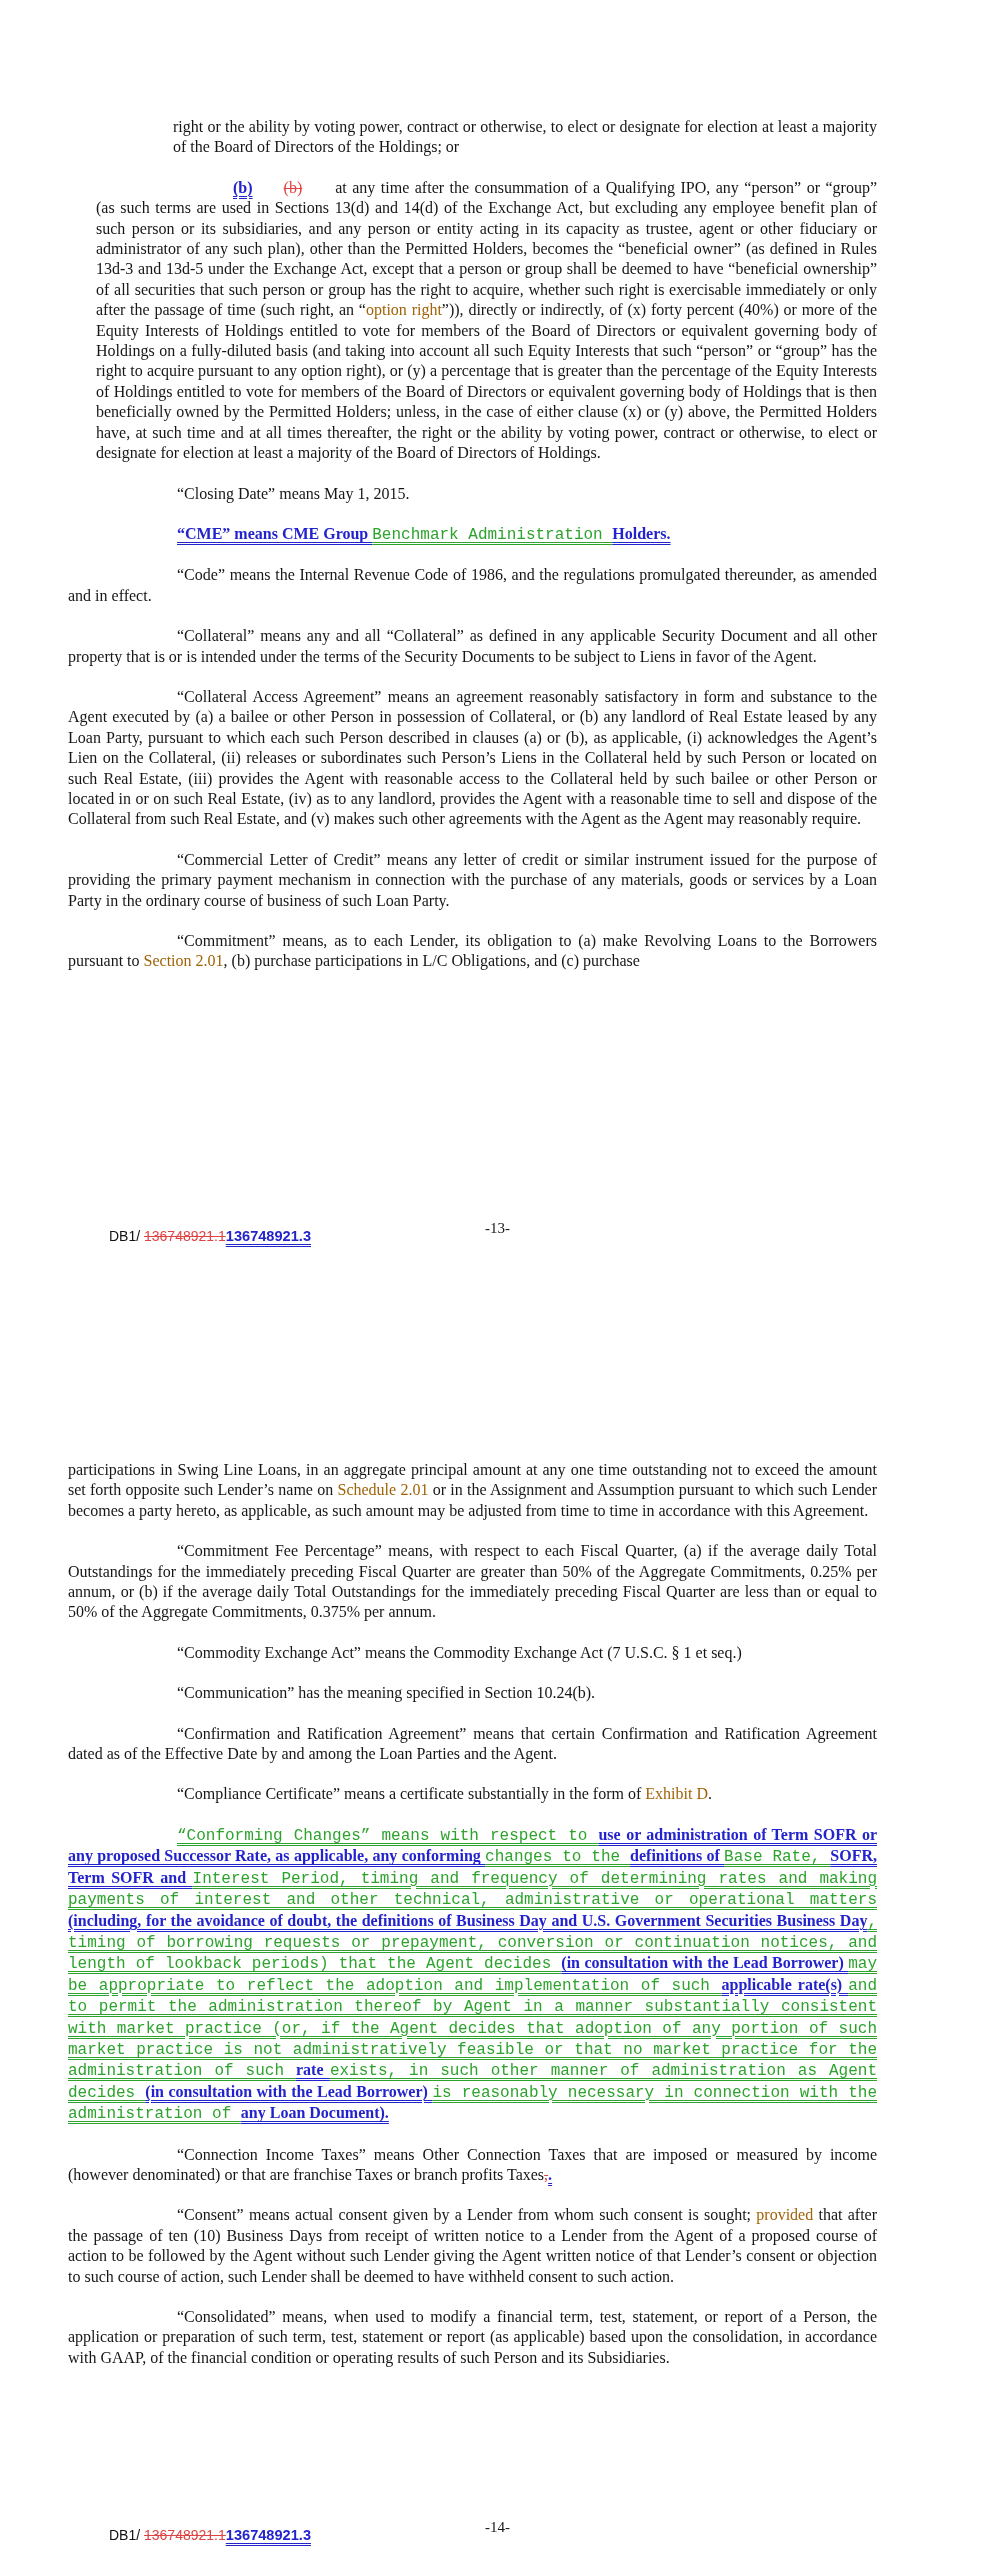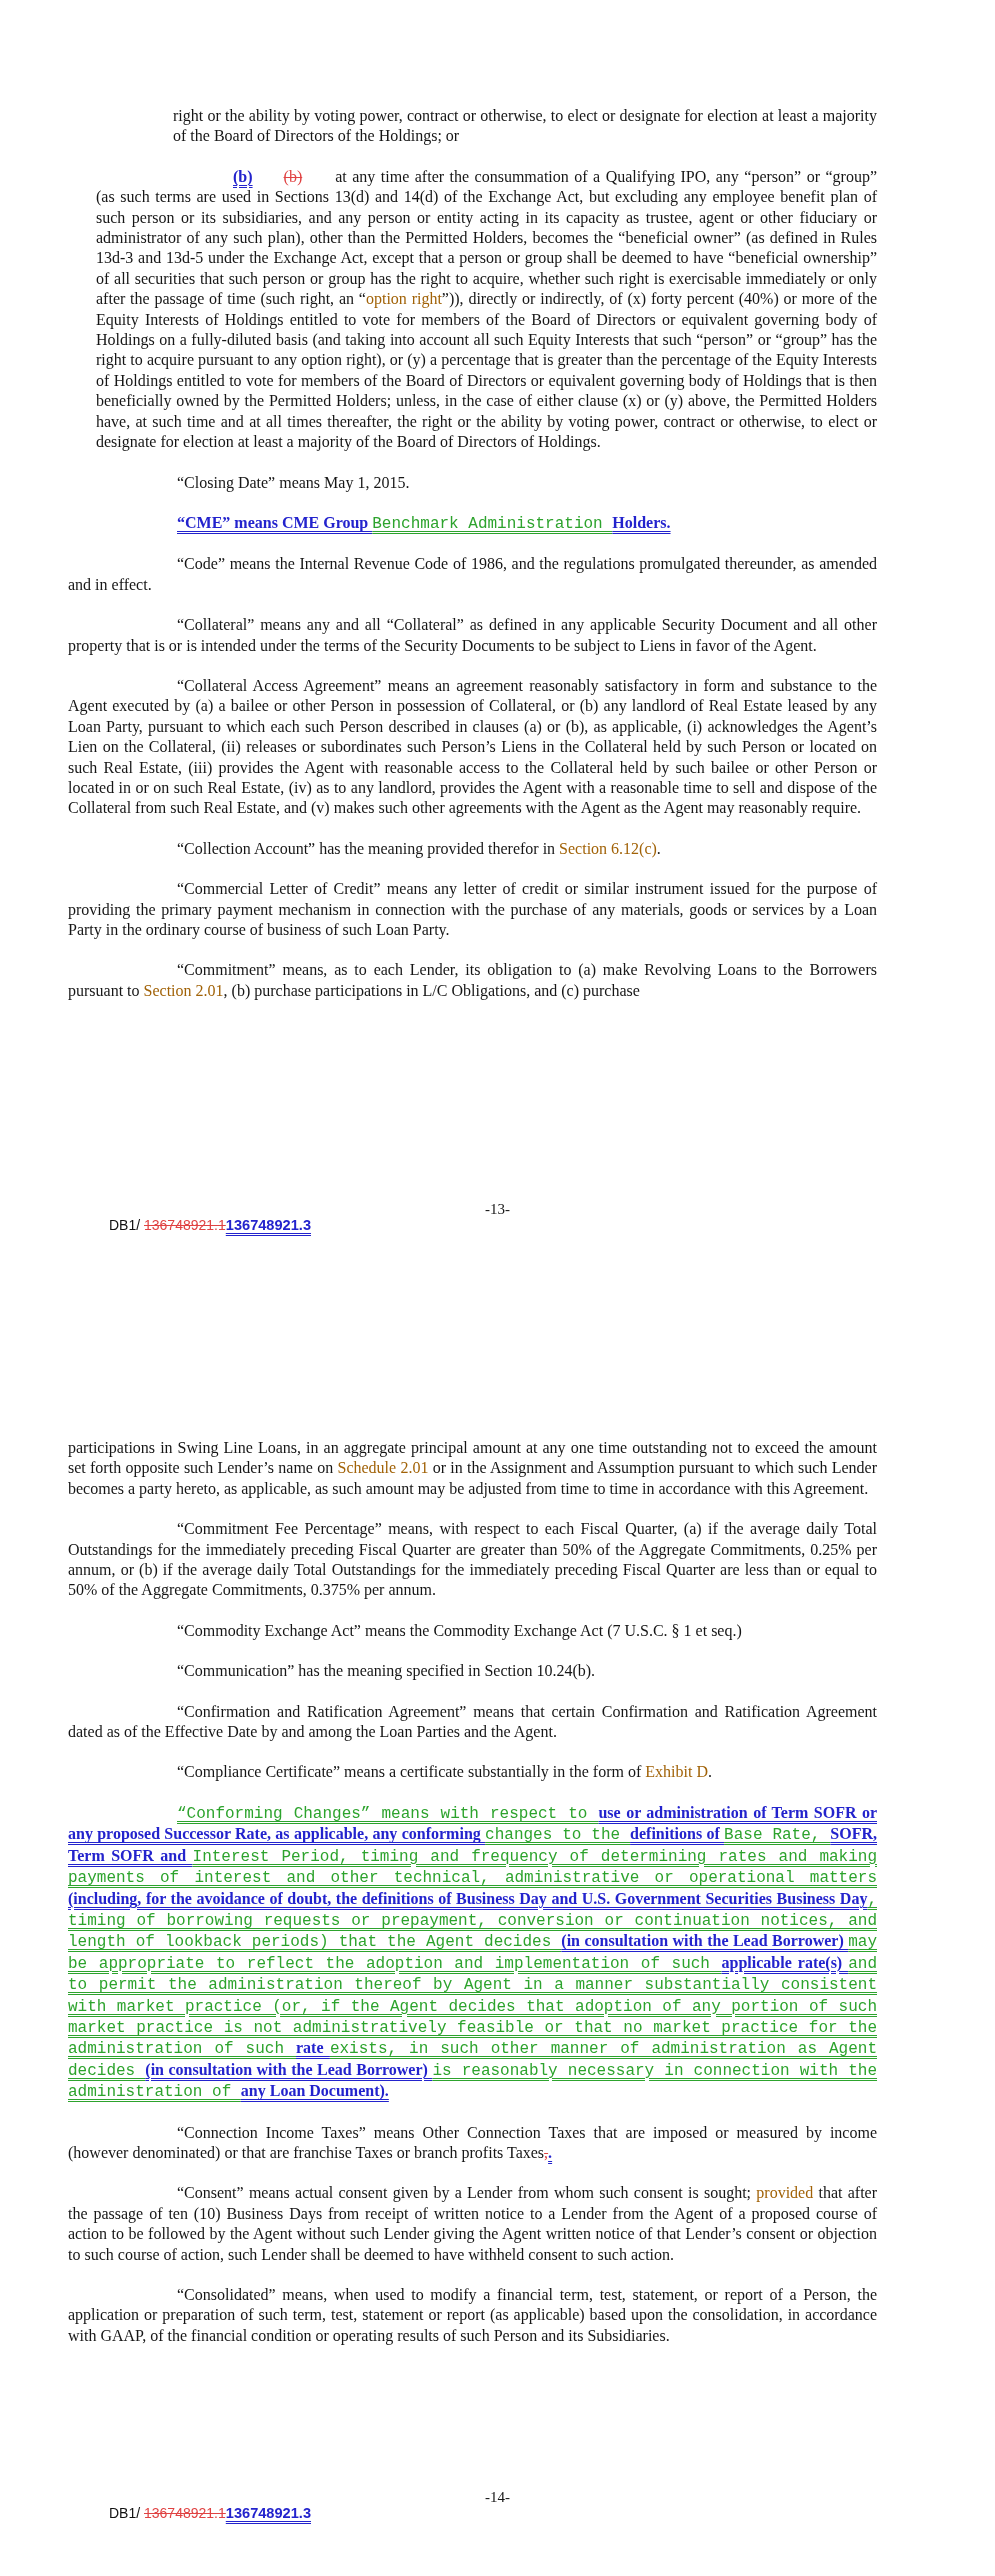--- a/index.html
+++ b/index.html
@@ -1,47 +1,46 @@
 <!DOCTYPE html>
 <html style="font-size:15px"><head>
 <meta charset="utf-8">
 <style>
   html,body{margin:0;padding:0;background:#ffffff;}
   body{width:995px;height:2576px;position:relative;font-family:"Liberation Serif",serif;}
-  .page{position:relative;width:995px;height:1288px;background:#ffffff;overflow:hidden;}
+  .page{position:relative;width:995px;height:1288px;background:#ffffff;overflow:hidden;margin-top:11px;}
   .content{padding-left:68px;padding-right:118px;}
   .pg1 .content{padding-top:106px;}
   .pg2 .content{padding-top:150px;}
   .para{font-size:16px;line-height:20.4px;color:#161616;text-align:justify;margin:0 0 20px 0;text-indent:109px;}
   .p-flush{margin-left:105px;text-indent:0;}
   .p-clause{margin-left:28px;text-indent:137px;}
   .p-noindent{text-indent:0;}
   .run-t{color:#161616;}
   .run-ins{color:#2323cd;font-weight:bold;text-decoration-line:underline;text-decoration-style:double;text-decoration-color:#2323cd;text-decoration-thickness:0.9px;text-underline-offset:2.8px;}
   .run-mov{color:#2da32d;text-decoration-line:underline;text-decoration-style:double;text-decoration-color:#2da32d;text-decoration-thickness:0.9px;text-underline-offset:2.8px;font-family:Liberation Mono, monospace;}
   .run-del{color:#e04343;text-decoration:line-through;text-decoration-color:#e04343;text-decoration-thickness:1.4px;}
   .run-u{color:#a16207;text-decoration-thickness:0.9px;text-underline-offset:1.9px;}
   .gap{display:inline-block;height:0.9px;}
   .footer{position:absolute;left:109px;bottom:55px;font-family:"Liberation Sans",sans-serif;font-size:14px;color:#111;}
   .footer .run-ins{font-size:14.6px;}
-  .pagenum{position:absolute;left:0;width:995px;bottom:70px;text-align:center;font-size:15px;color:#161616;font-family:"Liberation Serif",serif;}
+  .pagenum{position:absolute;left:0;width:995px;bottom:62px;text-align:center;font-size:15px;color:#161616;font-family:"Liberation Serif",serif;}
 </style>
 </head>
 <body>
 
 <div class="page pg1">
   <div class="content">
       <div class="para p-flush"><span class="run-t">right or the ability by voting power, contract or otherwise, to elect or designate for election at least a majority of the Board of Directors of the Holdings; or</span></div>
       <div class="para p-clause"><span class="run-ins">(b)</span><span class="gap" style="width: 31px;"></span><span class="run-del">(b)</span><span class="gap" style="width: 33px;"></span><span class="run-t">at any time after the consummation of a Qualifying IPO, any “person” or “group” (as such terms are used in Sections 13(d) and 14(d) of the Exchange Act, but excluding any employee benefit plan of such person or its subsidiaries, and any person or entity acting in its capacity as trustee, agent or other fiduciary or administrator of any such plan), other than the Permitted Holders, becomes the “beneficial owner” (as defined in Rules 13d-3 and 13d-5 under the Exchange Act, except that a person or group shall be deemed to have “beneficial ownership” of all securities that such person or group has the right to acquire, whether such right is exercisable immediately or only after the passage of time (such right, an “</span><span class="run-u">option right</span><span class="run-t">”)), directly or indirectly, of (x) forty percent (40%) or more of the Equity Interests of Holdings entitled to vote for members of the Board of Directors or equivalent governing body of Holdings on a fully-diluted basis (and taking into account all such Equity Interests that such “person” or “group” has the right to acquire pursuant to any option right), or (y) a percentage that is greater than the percentage of the Equity Interests of Holdings entitled to vote for members of the Board of Directors or equivalent governing body of Holdings that is then beneficially owned by the Permitted Holders; unless, in the case of either clause (x) or (y) above, the Permitted Holders have, at such time and at all times thereafter, the right or the ability by voting power, contract or otherwise, to elect or designate for election at least a majority of the Board of Directors of Holdings.</span></div>
       <div class="para"><span class="run-t">“Closing Date” means May 1, 2015.</span></div>
       <div class="para"><span class="run-ins">“CME” means CME Group </span><span class="run-mov">Benchmark Administration </span><span class="run-ins">Holders.</span></div>
       <div class="para"><span class="run-t">“Code” means the Internal Revenue Code of 1986, and the regulations promulgated thereunder, as amended and in effect.</span></div>
       <div class="para"><span class="run-t">“Collateral” means any and all “Collateral” as defined in any applicable Security Document and all other property that is or is intended under the terms of the Security Documents to be subject to Liens in favor of the Agent.</span></div>
       <div class="para"><span class="run-t">“Collateral Access Agreement” means an agreement reasonably satisfactory in form and substance to the Agent executed by (a) a bailee or other Person in possession of Collateral, or (b) any landlord of Real Estate leased by any Loan Party, pursuant to which each such Person described in clauses (a) or (b), as applicable, (i) acknowledges the Agent’s Lien on the Collateral, (ii) releases or subordinates such Person’s Liens in the Collateral held by such Person or located on such Real Estate, (iii) provides the Agent with reasonable access to the Collateral held by such bailee or other Person or located in or on such Real Estate, (iv) as to any landlord, provides the Agent with a reasonable time to sell and dispose of the Collateral from such Real Estate, and (v) makes such other agreements with the Agent as the Agent may reasonably require.</span></div>
-      <div class="para"><span class="run-t">“Collection Account” has the meaning provided therefor in </span><span class="run-u">Section 6.12(c)</span><span class="run-t">.</span></div>
       <div class="para"><span class="run-t">“Commercial Letter of Credit” means any letter of credit or similar instrument issued for the purpose of providing the primary payment mechanism in connection with the purchase of any materials, goods or services by a Loan Party in the ordinary course of business of such Loan Party.</span></div>
       <div class="para"><span class="run-t">“Commitment” means, as to each Lender, its obligation to (a) make Revolving Loans to the Borrowers pursuant to </span><span class="run-u">Section 2.01</span><span class="run-t">, (b) purchase participations in L/C Obligations, and (c) purchase</span></div>
     </div>
   <div class="pagenum">-13-</div>
   <div class="footer"><span>DB1/ </span><span class="run-del">136748921.1</span><span class="run-ins">136748921.3</span></div>
 </div>
 
 <div class="page pg2">
   <div class="content">
       <div class="para p-noindent"><span class="run-t">participations in Swing Line Loans, in an aggregate principal amount at any one time outstanding not to exceed the amount set forth opposite such Lender’s name on </span><span class="run-u">Schedule 2.01</span><span class="run-t"> or in the Assignment and Assumption pursuant to which such Lender becomes a party hereto, as applicable, as such amount may be adjusted from time to time in accordance with this Agreement.</span></div>

